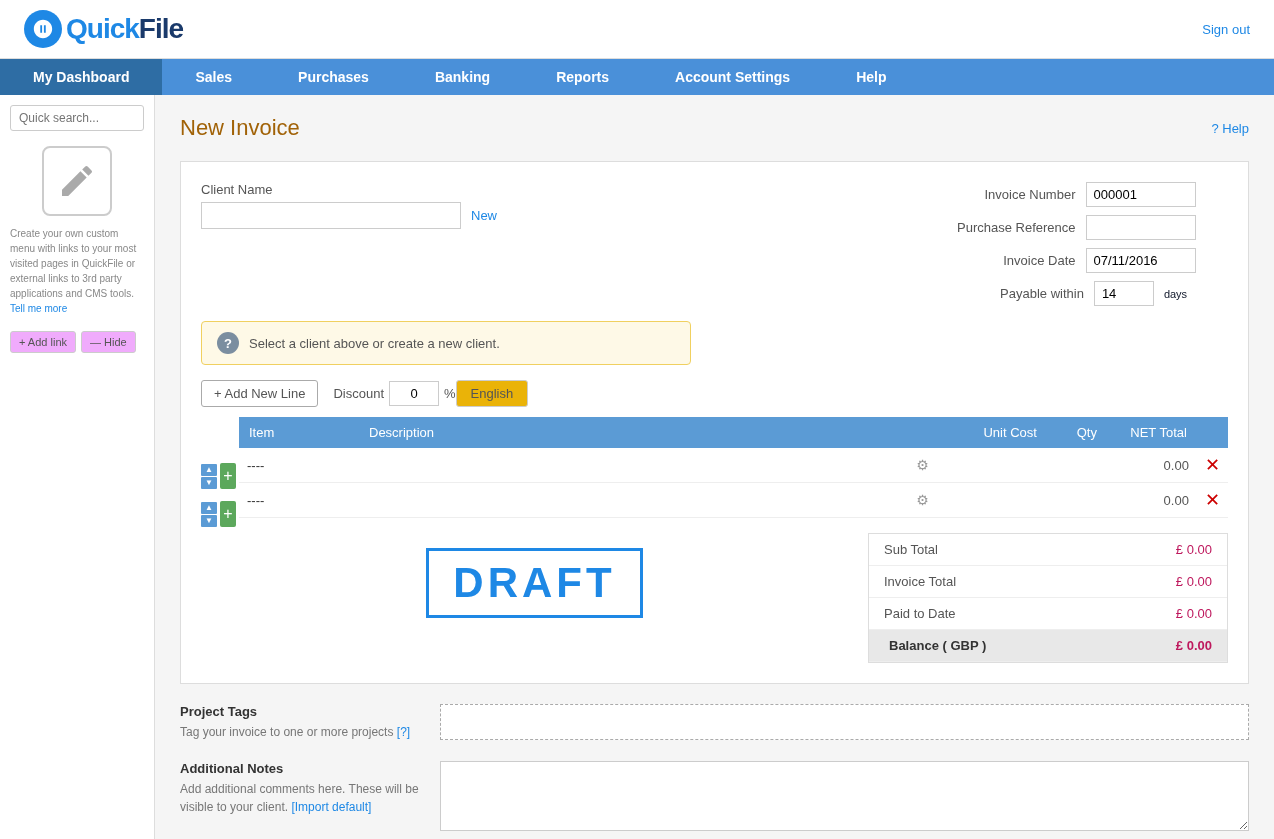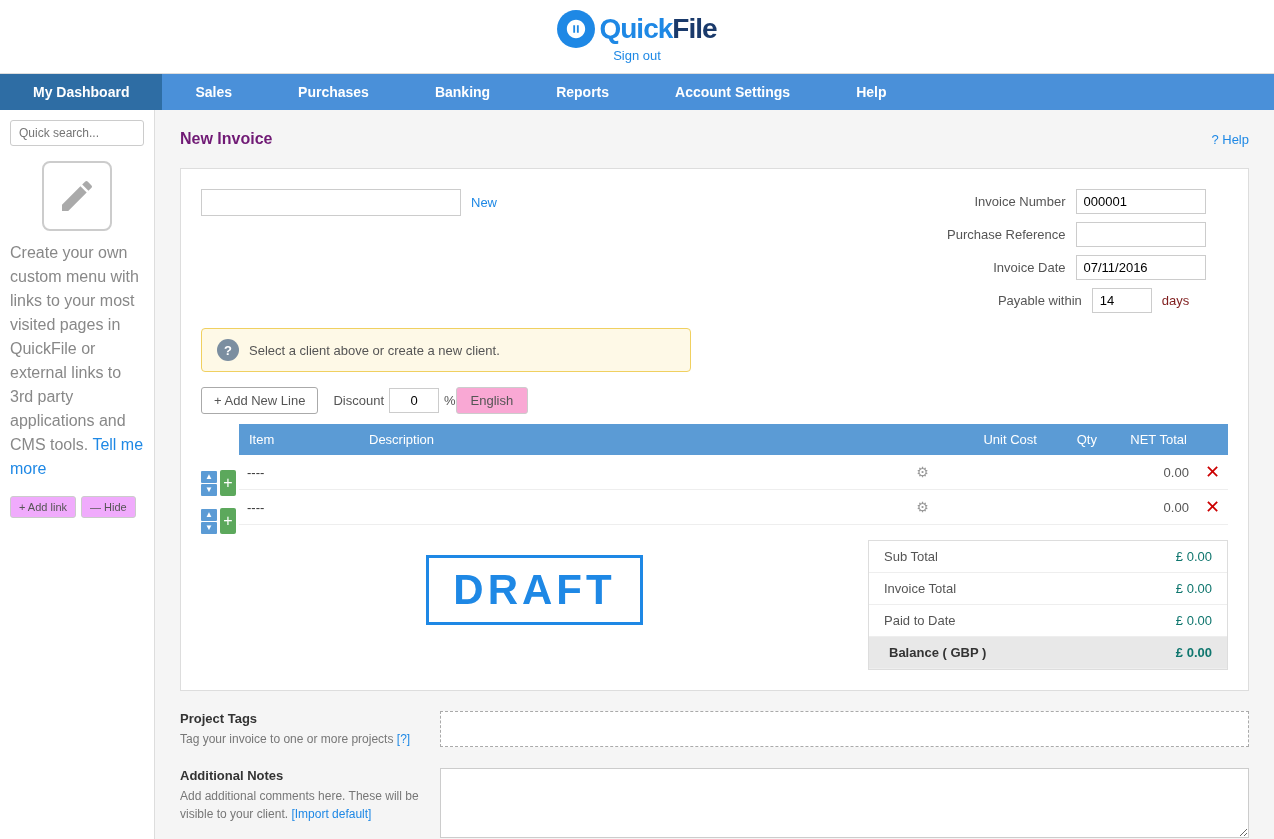--- a/index.html
+++ b/index.html
@@ -1,97 +1,97 @@
 <!DOCTYPE html>
 <html><head>
   <meta charset="utf-8">
   <style>
     * { box-sizing: border-box; margin: 0; padding: 0; }
     body { font-family: Arial, sans-serif; font-size: 13px; color: #333; background: #f5f5f5; }
 
     
-    #header { background: #fff; padding: 10px 24px; display: flex; align-items: center; justify-content: space-between; border-bottom: 1px solid #ddd; flex-direction: column; }
+    #header { background: #fff; padding: 10px 24px; display: flex; align-items: center; justify-content: space-between; border-bottom: 1px solid #ddd; }
     #logo { display: flex; align-items: center; }
     #logo .logo-circle { width: 38px; height: 38px; background: #1e88e5; border-radius: 50%; display: inline-flex; align-items: center; justify-content: center; margin-right: 4px; }
     #logo .logo-circle svg { fill: white; width: 22px; height: 22px; }
     #sign-out { color: #1e88e5; text-decoration: none; font-size: 13px; }
 
     
     #nav { background: #4a90d9; display: flex; align-items: stretch; }
     #nav a { color: #fff; text-decoration: none; padding: 10px 33px; font-size: 14px; font-weight: bold; display: block; }
     #nav a.dashboard { background: #2e6da4; }
 
     
     #layout { display: flex; min-height: calc(100vh - 110px); }
 
     
     #sidebar { width: 155px; background: #fff; border-right: 1px solid #ddd; padding: 10px; flex-shrink: 0; }
     #search-box { width: 100%; border: 1px solid #ccc; border-radius: 3px; padding: 5px 8px; font-size: 12px; color: #999; margin-bottom: 15px; }
     #sidebar-icon { display: flex; justify-content: center; margin-bottom: 10px; }
     .edit-icon-box { width: 70px; height: 70px; border: 2px solid #ccc; border-radius: 8px; display: flex; align-items: center; justify-content: center; }
     .edit-icon-box svg { width: 40px; height: 40px; fill: #aaa; }
-    #sidebar-desc { font-size: 16px; color: #888; line-height: 1.5; margin-bottom: 15px; }
+    #sidebar-desc { font-size: 10px; color: #888; line-height: 1.5; margin-bottom: 15px; }
     #sidebar-desc a { color: #1e88e5; text-decoration: none; }
     #sidebar-actions { display: flex; gap: 5px; }
     .sidebar-btn { border: 1px solid #ccc; background: #f0abfc; padding: 4px 8px; font-size: 11px; cursor: pointer; border-radius: 3px; color: #555; }
 
     
     #main { flex: 1; padding: 20px 25px; }
     #page-title-row { display: flex; justify-content: space-between; align-items: center; margin-bottom: 20px; }
-    #page-title { font-size: 16px; font-weight: bold; color: #701a75; }
+    #page-title { font-size: 22px; font-weight: normal; color: #a16207; }
     #help-link { color: #1e88e5; font-size: 13px; text-decoration: none; }
     #help-link::before { content: "? "; color: #1e88e5; }
 
     
     .form-section { background: #fff; border: 1px solid #ddd; padding: 20px; margin-bottom: 15px; }
 
     .client-invoice-row { display: flex; justify-content: space-between; align-items: flex-start; margin-bottom: 15px; }
     .client-block { flex: 1; max-width: 500px; }
     .client-block label { font-size: 13px; color: #555; margin-bottom: 5px; display: block; }
     .client-input-row { display: flex; align-items: center; gap: 10px; }
     .client-input { border: 1px solid #ccc; padding: 5px 8px; width: 260px; font-size: 13px; }
     .new-link { color: #1e88e5; text-decoration: none; font-size: 13px; }
 
     .invoice-fields { display: flex; flex-direction: column; gap: 8px; min-width: 330px; align-items: center; }
     .invoice-field-row { display: flex; align-items: center; justify-content: flex-end; gap: 10px; }
     .invoice-field-row label { font-size: 13px; color: #555; text-align: right; min-width: 145px; }
-    .invoice-field-row input { border: 1px solid #ccc; padding: 4px 7px; font-size: 13px; width: 130px; }
-    .days-label { font-size: 13px; color: #7f1d1d; }
+    .invoice-field-row input { border: 1px solid #ccc; padding: 4px 7px; font-size: 13px; width: 110px; }
+    .days-label { font-size: 11px; color: #0f172a; }
 
     
     .alert-info { background: #fef9e7; border: 1px solid #f0d060; border-radius: 4px; padding: 10px 15px; display: flex; align-items: center; gap: 10px; margin-bottom: 15px; font-size: 13px; color: #555; max-width: 490px; }
     .alert-info .q-icon { width: 22px; height: 22px; background: #7b8ea0; border-radius: 50%; color: white; display: flex; align-items: center; justify-content: center; font-size: 13px; font-weight: bold; flex-shrink: 0; }
 
     
     .toolbar-row { display: flex; align-items: center; justify-content: flex-start; margin-bottom: 10px; }
     .toolbar-left { display: flex; align-items: center; gap: 15px; }
     .add-line-btn { background: #fff; border: 1px solid #aaa; padding: 5px 12px; font-size: 13px; cursor: pointer; border-radius: 3px; color: #555; }
     .discount-row { display: flex; align-items: center; gap: 5px; font-size: 13px; color: #555; }
     .discount-row input { border: 1px solid #ccc; width: 50px; padding: 4px 6px; font-size: 13px; text-align: center; }
-    .english-btn { background: #f9a8d4; border: 1px solid #ccc; padding: 5px 14px; font-size: 13px; cursor: pointer; border-radius: 3px; color: #555; }
+    .english-btn { background: #eab308; border: 1px solid #ccc; padding: 5px 14px; font-size: 13px; cursor: pointer; border-radius: 3px; color: #555; }
 
     
     .invoice-table { width: 100%; border-collapse: collapse; margin-bottom: 0; }
     .invoice-table thead tr { background: #5b9bd5; color: #fff; }
     .invoice-table thead th { padding: 8px 10px; text-align: left; font-size: 13px; font-weight: normal; }
     .invoice-table thead th.right { text-align: right; }
     .invoice-table tbody tr { background: #fff; border-bottom: 1px solid #eee; }
     .invoice-table tbody td { padding: 6px 8px; vertical-align: middle; }
     .invoice-table tbody td.net { text-align: right; color: #555; }
     .gear-icon { color: #999; font-size: 14px; cursor: pointer; }
     .delete-btn { color: #cc0000; font-size: 18px; cursor: pointer; background: none; border: none; }
 
     
     .bottom-section { display: flex; align-items: flex-start; margin-top: 0; }
     .draft-box { flex: 1; display: flex; align-items: center; justify-content: center; padding: 15px; }
     .draft-stamp { border: 3px solid #1e88e5; color: #1e88e5; font-size: 42px; font-weight: 900; padding: 8px 24px; letter-spacing: 4px; display: inline-block; }
     .totals-box { min-width: 360px; border: 1px solid #ddd; background: #fff; }
     .totals-row { display: flex; justify-content: space-between; padding: 8px 15px; font-size: 13px; color: #555; border-bottom: 1px solid #eee; }
     .totals-row.balance { background: #e8e8e8; font-weight: bold; color: #333; padding-left: 20px; }
-    .totals-row span:last-child { color: #0f766e; }
+    .totals-row span:last-child { color: #be185d; }
 
     
     .lower-section { margin-top: 20px; }
     .lower-row { display: flex; gap: 20px; margin-bottom: 20px; align-items: flex-start; }
     .lower-label-block { width: 240px; flex-shrink: 0; }
     .lower-label-block h4 { font-size: 13px; font-weight: bold; color: #333; margin-bottom: 4px; }
     .lower-label-block p { font-size: 12px; color: #777; line-height: 1.5; }
     .lower-label-block a { color: #1e88e5; text-decoration: none; }
     .lower-input { border: 1px dashed #aaa; padding: 8px; width: 100%; min-height: 40px; background: #fff; resize: vertical; font-size: 13px; color: #555; outline: none; }
     .lower-textarea { border: 1px solid #ccc; padding: 8px; width: 100%; min-height: 70px; background: #fff; resize: vertical; font-size: 13px; color: #555; outline: none; }
@@ -150,20 +150,21 @@
 
     <div id="page-title-row">
       <h1 id="page-title">New Invoice</h1>
       <a href="#" id="help-link" style="color:#1e88e5; font-size:13px; text-decoration:none;">Help</a>
     </div>
 
     <div class="form-section">
 
       <div class="client-invoice-row">
         <div class="client-block">
+          <label>Client Name</label>
           <div class="client-input-row">
             <input type="text" class="client-input" style="">
             <a href="#" class="new-link">New</a>
           </div>
         </div>
         <div class="invoice-fields">
           <div class="invoice-field-row">
             <label>Invoice Number</label>
             <input type="text" value="000001" style="">
           </div>

